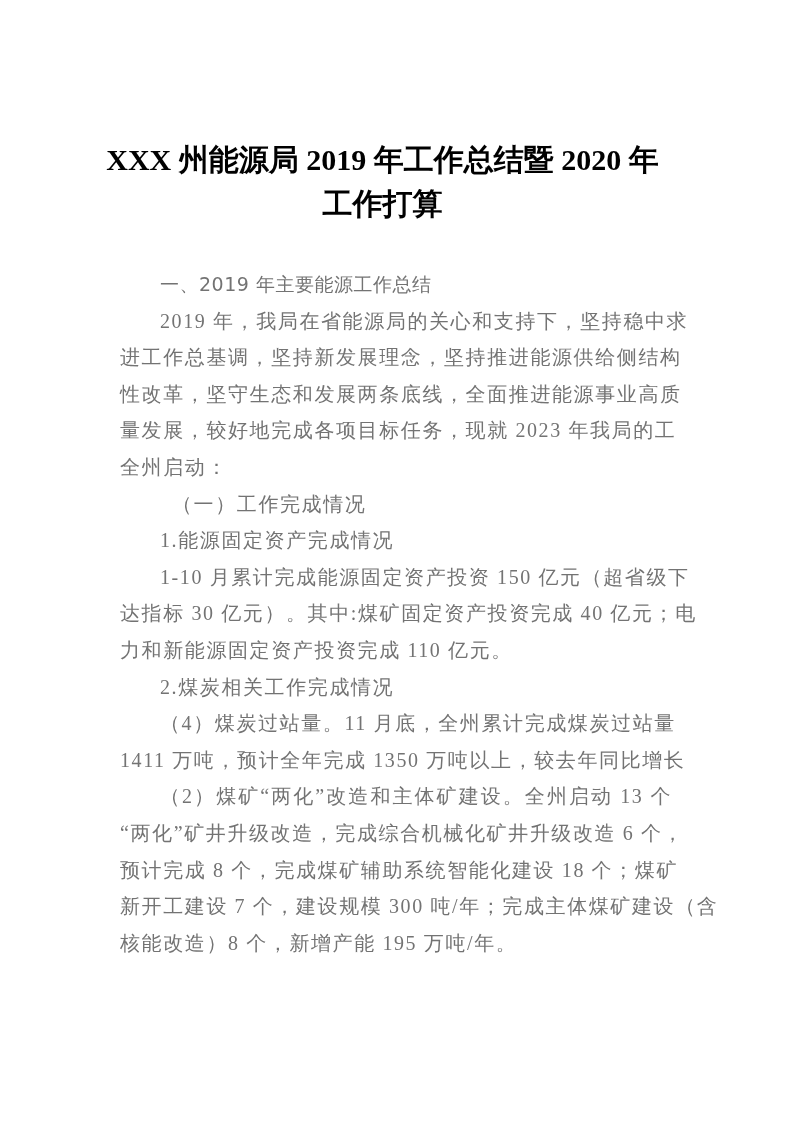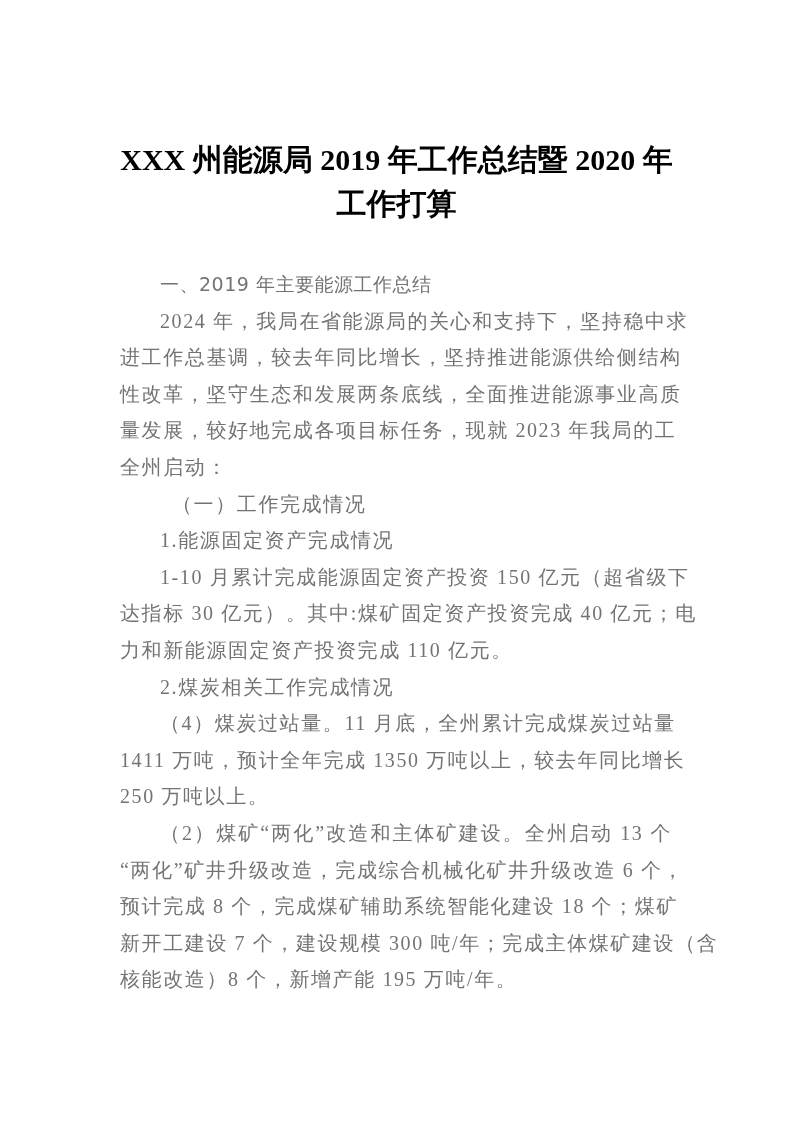--- a/index.html
+++ b/index.html
@@ -1,19 +1,19 @@
 <!DOCTYPE html>
 <html><head>
 <meta charset="utf-8">
 <style>
   html, body { margin: 0; padding: 0; background: #ffffff; }
   body { width: 793px; height: 1122px; position: relative; overflow: hidden; color: #111; }
   .page { position: absolute; left: 0; top: 0; width: 793px; height: 1122px; background: #fff; }
   .title {
-    position: absolute; left: 100px; width: 593px; text-align: center;
+    position: absolute; left: 86px; width: 593px; text-align: center;
     font-family: "Liberation Serif", "DejaVu Serif", serif; font-weight: bold;
     font-size: 30px; line-height: 44px; color: #000;
   }
   .title.l1 { top: 138px; }
   .title.l2 { top: 182px; }
   .body {
     position: absolute; left: 120px; top: 266px; width: 552px;
     font-family: "Liberation Serif", "DejaVu Serif", serif;
     font-size: 20px; line-height: 36.6px; color: #737373;
   }
@@ -26,38 +26,37 @@
 </head>
 <body>
 
 <div class="page">
   <div class="title l1">XXX 州能源局 2019 年工作总结暨 2020 年</div>
   <div class="title l2">工作打算</div>
 
   <div class="body">
     <span class="line indent h1">一、2019 年主要能源工作总结</span>
 
-    <span class="line indent">2024 年，我局在省能源局的关心和支持下，坚持稳中求</span>
-    <span class="line">进工作总基调，较去年同比增长，坚持推进能源供给侧结构</span>
+    <span class="line indent">2019 年，我局在省能源局的关心和支持下，坚持稳中求</span>
+    <span class="line">进工作总基调，坚持新发展理念，坚持推进能源供给侧结构</span>
     <span class="line">性改革，坚守生态和发展两条底线，全面推进能源事业高质</span>
     <span class="line">量发展，较好地完成各项目标任务，现就 2023 年我局的工</span>
     <span class="line last">全州启动：</span>
 
     <span class="line indent2 last">（一）工作完成情况</span>
     <span class="line indent last">1.能源固定资产完成情况</span>
 
     <span class="line indent">1-10 月累计完成能源固定资产投资 150 亿元（超省级下</span>
     <span class="line">达指标 30 亿元）。其中:煤矿固定资产投资完成 40 亿元；电</span>
     <span class="line last">力和新能源固定资产投资完成 110 亿元。</span>
 
     <span class="line indent last">2.煤炭相关工作完成情况</span>
 
     <span class="line indent">（4）煤炭过站量。11 月底，全州累计完成煤炭过站量</span>
     <span class="line">1411 万吨，预计全年完成 1350 万吨以上，较去年同比增长</span>
-    <span class="line last">250 万吨以上。</span>
 
     <span class="line indent">（2）煤矿“两化”改造和主体矿建设。全州启动 13 个</span>
     <span class="line">“两化”矿井升级改造，完成综合机械化矿井升级改造 6 个，</span>
     <span class="line">预计完成 8 个，完成煤矿辅助系统智能化建设 18 个；煤矿</span>
     <span class="line">新开工建设 7 个，建设规模 300 吨/年；完成主体煤矿建设（含</span>
     <span class="line last">核能改造）8 个，新增产能 195 万吨/年。</span>
   </div>
 </div>
 
 </body></html>

